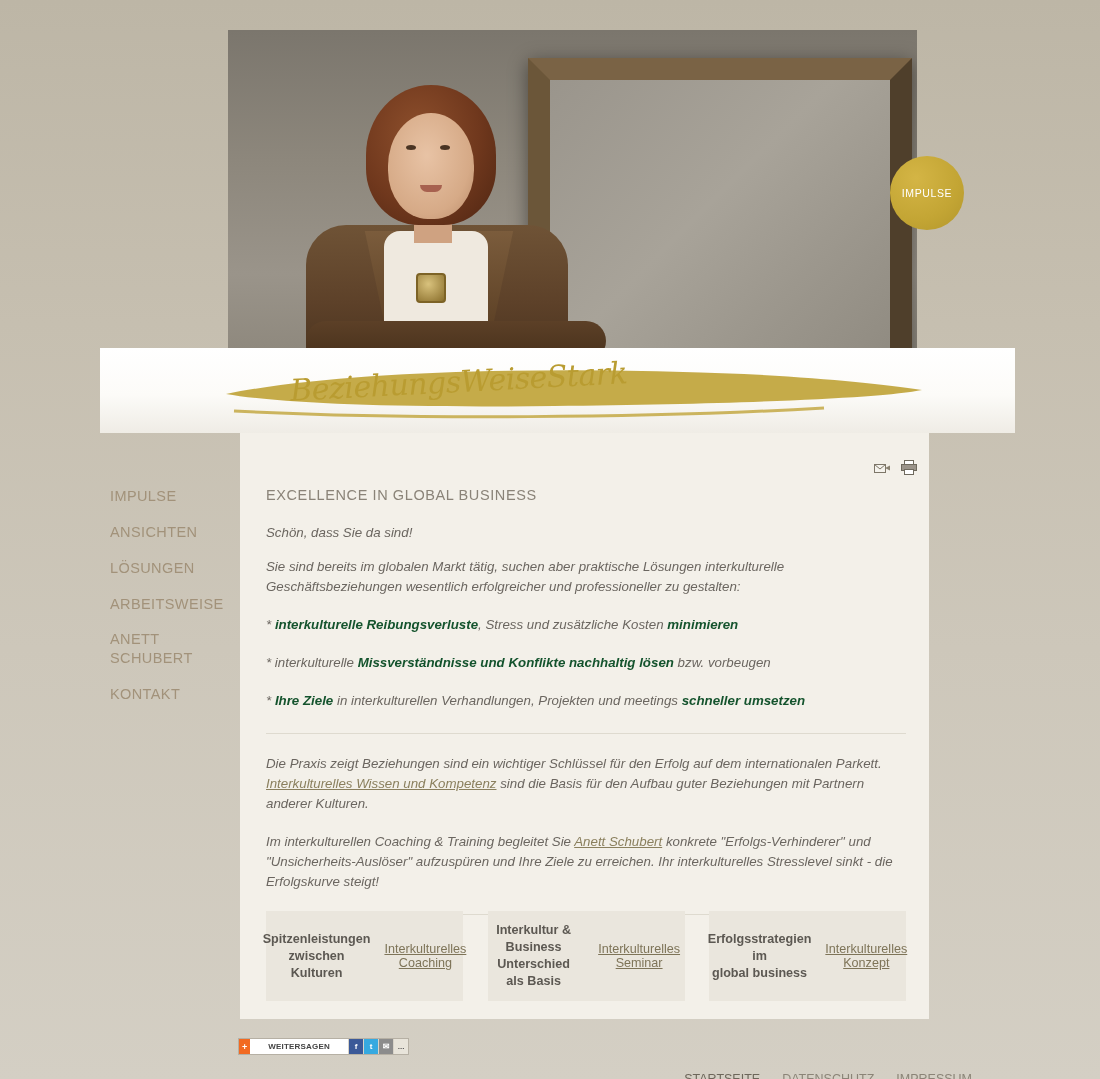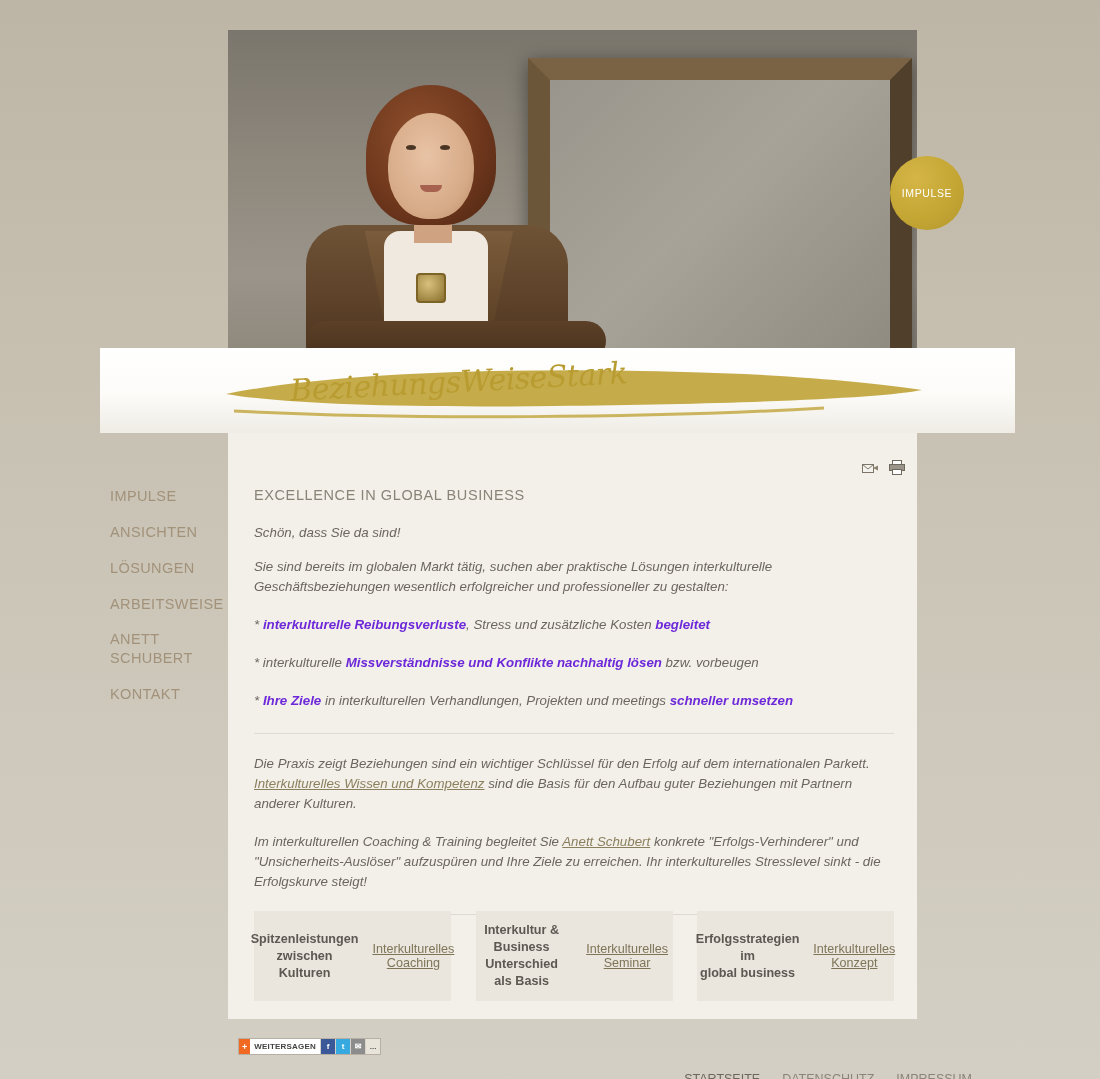--- a/index.html
+++ b/index.html
@@ -181,21 +181,21 @@
     font-size: 30px;
     color: #b99c31;
     letter-spacing: -.5px;
     white-space: nowrap;
     transform: rotate(-3deg);
   }
 
   
   .content-card {
     position: absolute;
-    left: 228px;
+    left: 240px;
     top: 433px;
     width: 689px;
     height: 586px;
     background: #f3f0e9;
   }
   .tool-icons {
     position: absolute;
     right: 12px;
     top: 27px;
     display: flex;
@@ -217,21 +217,21 @@
     left: 26px;
     top: 90px;
     width: 640px;
     color: #6b6660;
     font-size: 13.3px;
     line-height: 20px;
     font-style: italic;
   }
   .body-text p { margin: 0 0 18px 0; }
   .body-text p.tight { margin-bottom: 14px; }
-  .body-text b { color: #6d28d9; }
+  .body-text b { color: #14532d; }
   .body-text a {
     color: #8a7f5d;
     text-decoration: underline;
   }
   hr.sep {
     border: none;
     border-top: 1px solid #dedacf;
     margin: 22px 0 20px 0;
   }
 
@@ -301,21 +301,21 @@
     color: #fff;
     padding: 0 3px;
     display: flex;
     align-items: center;
     font-weight: bold;
     font-size: 9px;
   }
   .share .lbl {
     display: flex;
     align-items: center;
-    padding: 0 4px;
+    padding: 0 18px;
     color: #444;
     font-weight: bold;
     letter-spacing: .2px;
   }
   .share .sbtn {
     width: 14px;
     display: flex;
     align-items: center;
     justify-content: center;
     color: #fff;
@@ -391,21 +391,21 @@
       </svg>
     </div>
 
     <div class="headline">EXCELLENCE IN GLOBAL BUSINESS</div>
 
     <div class="body-text">
       <p class="tight">Schön, dass Sie da sind!</p>
       <p>Sie sind bereits im globalen Markt tätig, suchen aber praktische Lösungen interkulturelle Geschäftsbeziehungen wesentlich erfolgreicher und professioneller zu gestalten:</p>
 
       <p>
-        <span>* </span><b>interkulturelle Reibungsverluste</b><span>, Stress und zusätzliche Kosten </span><b>begleitet</b><span></span>
+        <span>* </span><b>interkulturelle Reibungsverluste</b><span>, Stress und zusätzliche Kosten </span><b>minimieren</b><span></span>
       </p>
 
       <p>
         <span>* interkulturelle </span><b>Missverständnisse und Konflikte nachhaltig lösen</b><span> bzw. vorbeugen</span>
       </p>
 
       <p>
         <span>* </span><b>Ihre Ziele</b><span> in interkulturellen Verhandlungen, Projekten und meetings </span><b>schneller umsetzen</b><span></span>
       </p>
 

